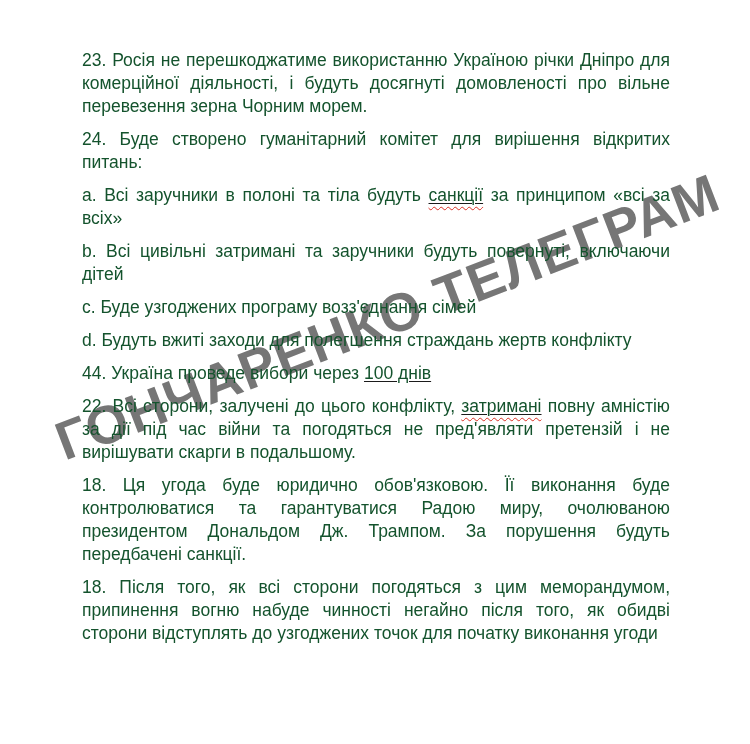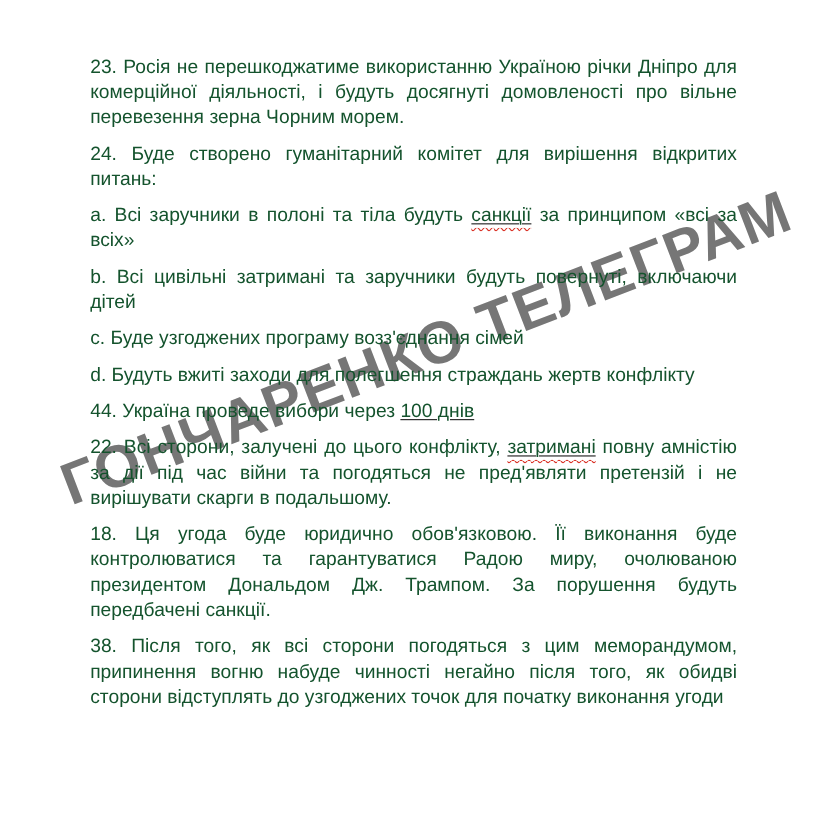--- a/index.html
+++ b/index.html
@@ -65,15 +65,15 @@
   <div class="doc" id="doc-body">
       <p><span>23. Росія не перешкоджатиме використанню Україною річки Дніпро для комерційної діяльності, і будуть досягнуті домовленості про вільне перевезення зерна Чорним морем.</span></p>
       <p><span>24. Буде створено гуманітарний комітет для вирішення відкритих питань:</span></p>
       <p><span>a. Всі заручники в полоні та тіла будуть </span><span class="u"><span class="spell">санкції</span></span><span> за принципом «всі за всіх»</span></p>
       <p><span>b. Всі цивільні затримані та заручники будуть повернуті, включаючи дітей</span></p>
       <p><span>c. Буде узгоджених програму возз'єднання сімей</span></p>
       <p><span>d. Будуть вжиті заходи для полегшення страждань жертв конфлікту</span></p>
       <p><span>44. Україна проведе вибори через </span><span class="u">100 днів</span></p>
       <p><span>22. Всі сторони, залучені до цього конфлікту, </span><span class="u"><span class="spell">затримані</span></span><span> повну амністію за дії під час війни та погодяться не пред'являти претензій і не вирішувати скарги в подальшому.</span></p>
       <p><span>18. Ця угода буде юридично обов'язковою. Її виконання буде контролюватися та гарантуватися Радою миру, очолюваною президентом Дональдом Дж. Трампом. За порушення будуть передбачені санкції.</span></p>
-      <p><span>38. Після того, як всі сторони погодяться з цим меморандумом, припинення вогню набуде чинності негайно після того, як обидві сторони відступлять до узгоджених точок для початку виконання угоди</span></p>
+      <p><span>18. Після того, як всі сторони погодяться з цим меморандумом, припинення вогню набуде чинності негайно після того, як обидві сторони відступлять до узгоджених точок для початку виконання угоди</span></p>
     </div>
 </div>
 
 </body></html>

